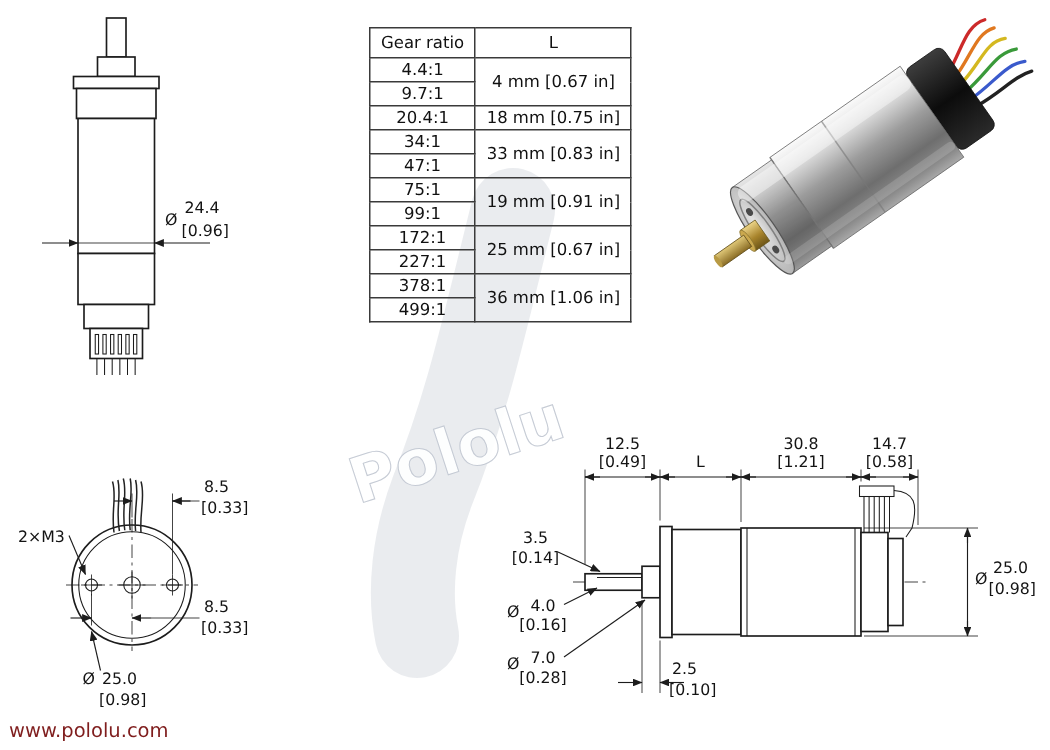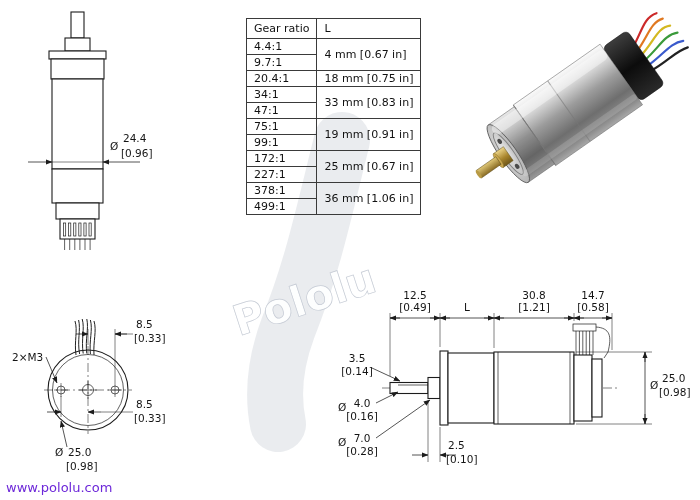--- a/index.html
+++ b/index.html
@@ -14,24 +14,24 @@
   .dim { stroke:#1c1c1c; stroke-width:0.75; fill:none; }
   .ext { stroke:#1c1c1c; stroke-width:0.55; fill:none; }
   .cl  { stroke:#1c1c1c; stroke-width:0.55; stroke-dasharray:9 3 2 3; fill:none; }
   .wire { stroke:#222; stroke-width:1; fill:none; }
   .wm-band { stroke:#ccd1d9; stroke-width:56; fill:none; opacity:0.42; stroke-linecap:round; }
   .wm-text { font-size:42px; font-weight:bold; fill:#ffffff; stroke:#c3c9d3; stroke-width:0.7; opacity:0.95; }
 
   .gear-table { position:absolute; left:246px; top:18px; border-collapse:collapse;
                 font-size:11px; color:#111; background:transparent; }
   .gear-table th, .gear-table td { border:1px solid #3a3a3a; padding:1px 7px;
-                text-align:left; font-weight:normal; white-space:nowrap; }
+                text-align:center; font-weight:normal; white-space:nowrap; }
   .gear-table th { padding:3px 7px; }
 
-  .footer-url { position:absolute; left:6px; top:480px; font-size:13px; color:#6d28d9; }
+  .footer-url { position:absolute; left:6px; top:480px; font-size:13px; color:#7f1d1d; }
 </style>
 </head>
 <body>
 
 <div class="page">
 
 <svg width="700" height="500" viewBox="0 0 700 500">
   <defs>
     <marker id="arr" viewBox="0 0 10 8" refX="9.5" refY="4" markerWidth="9" markerHeight="7" orient="auto">
       <path d="M0,0 L10,4 L0,8 Z" fill="#1c1c1c"></path>

